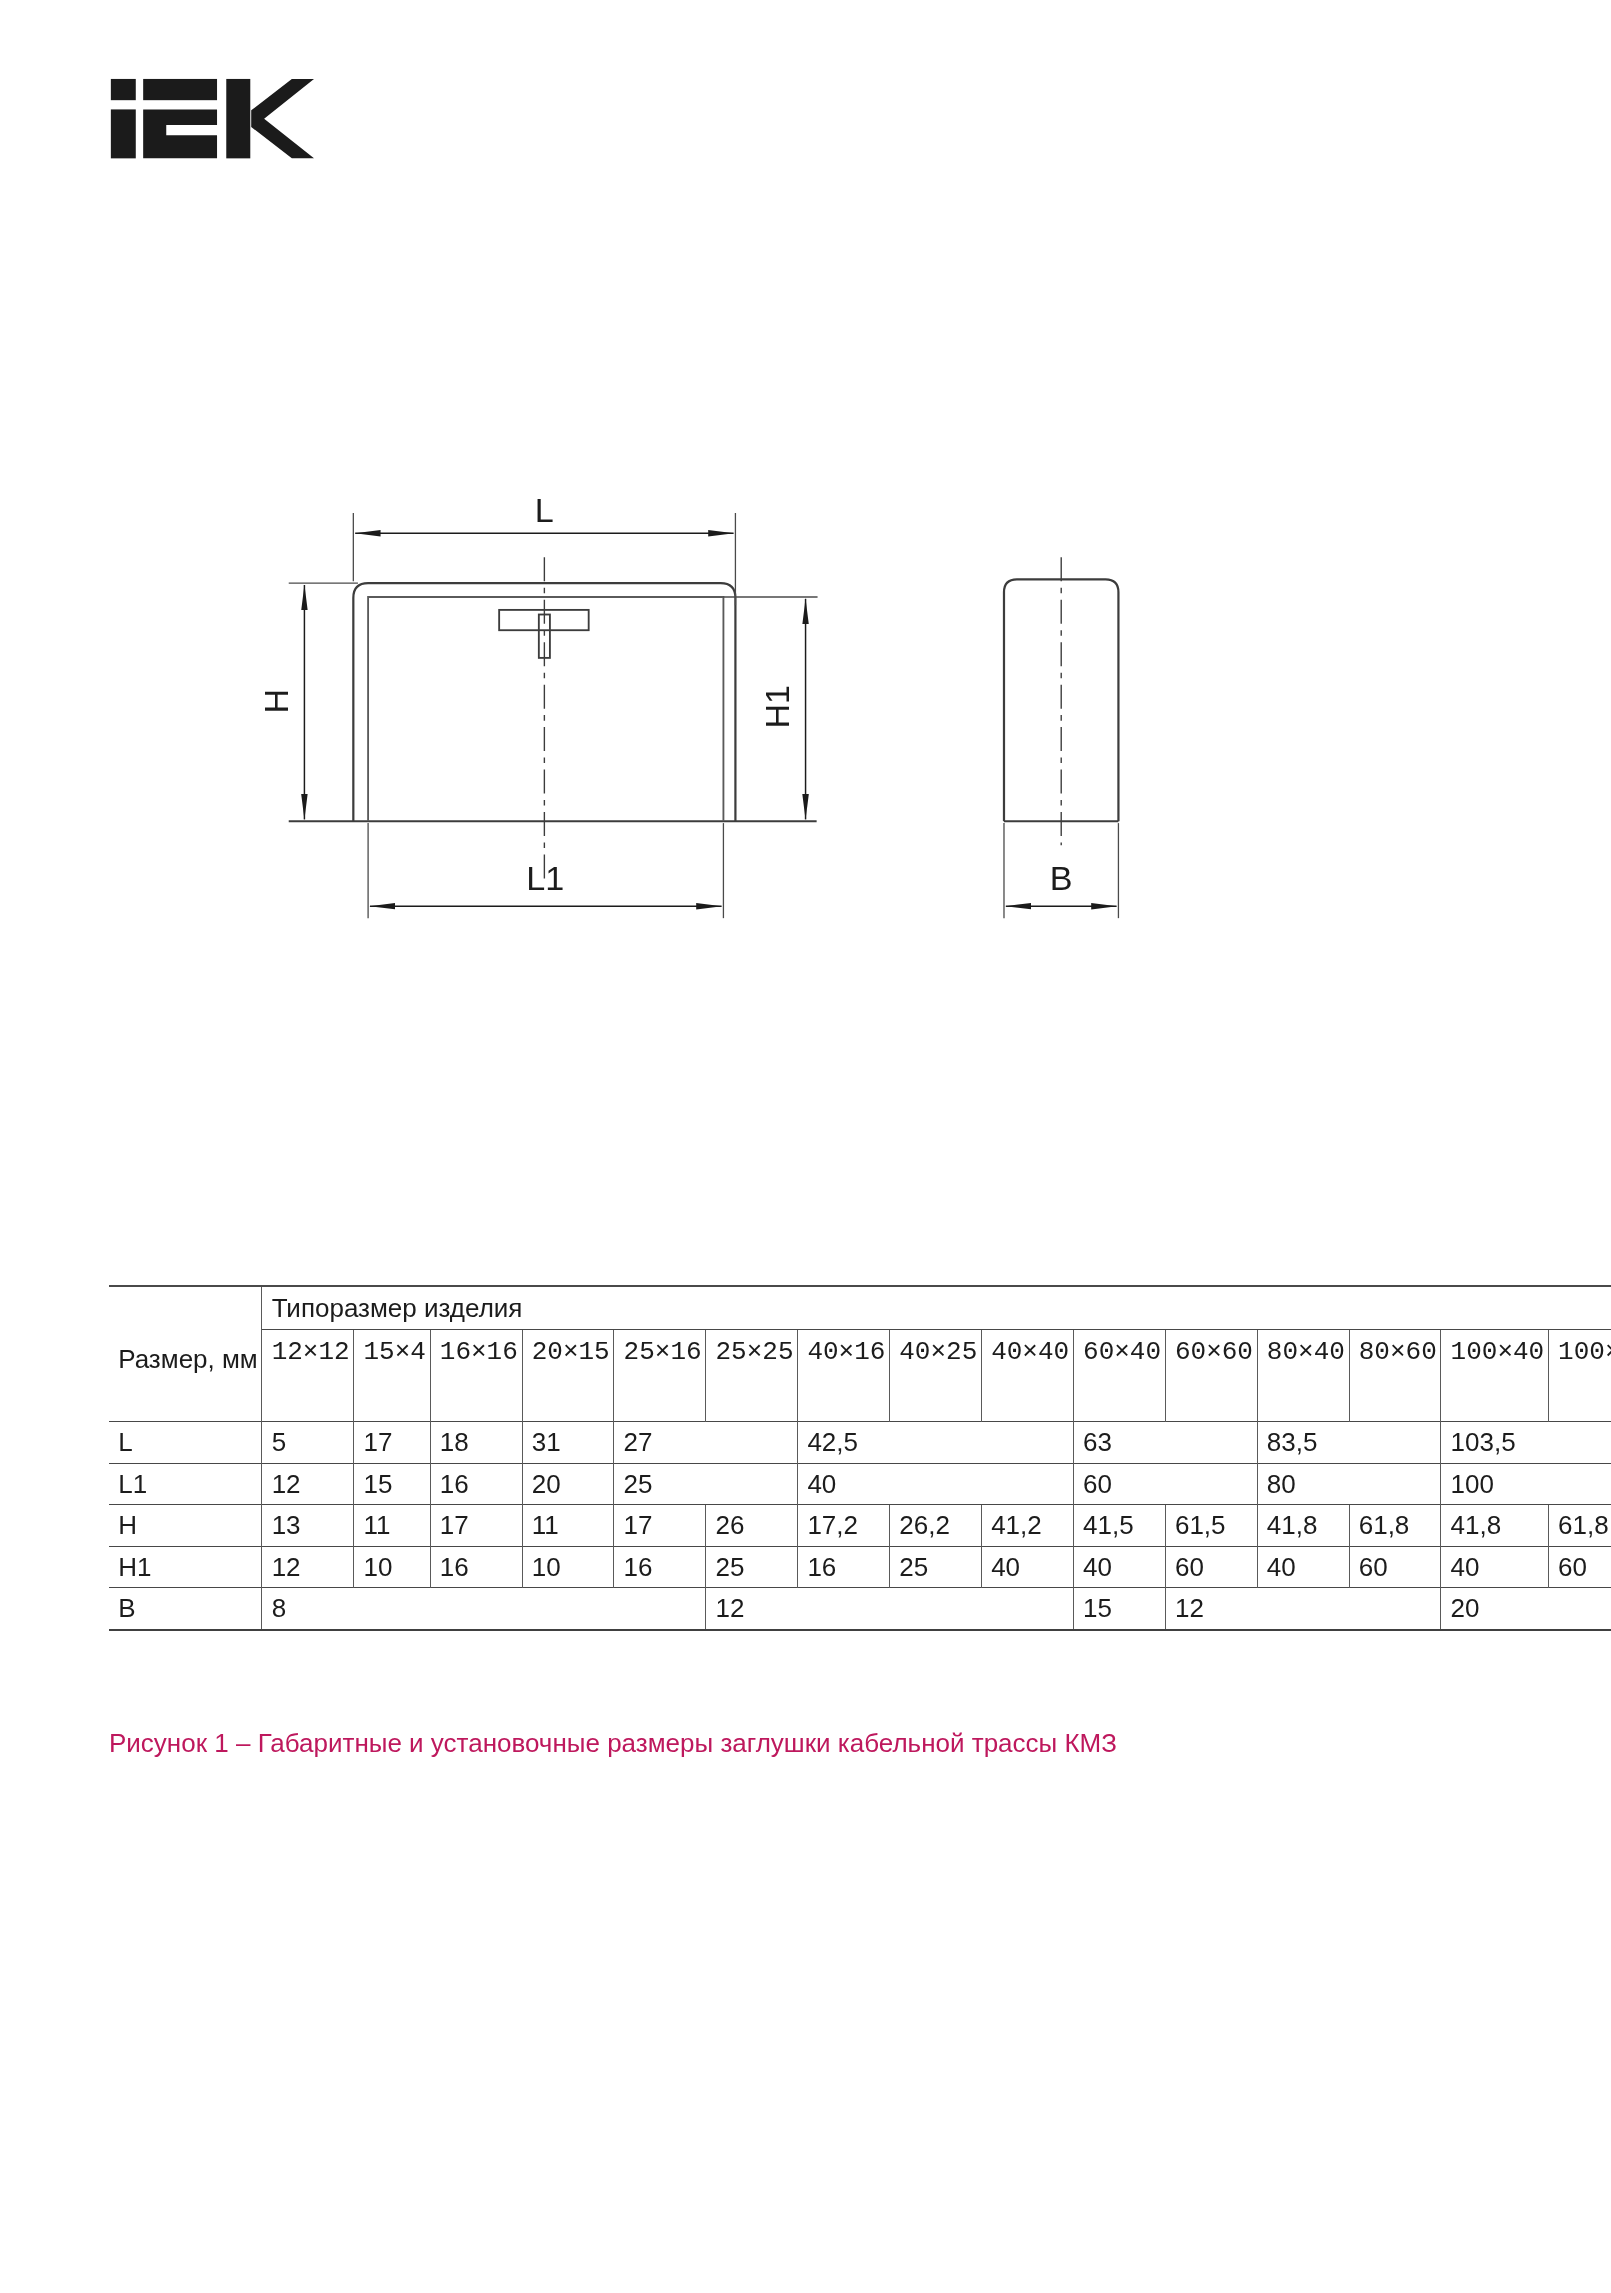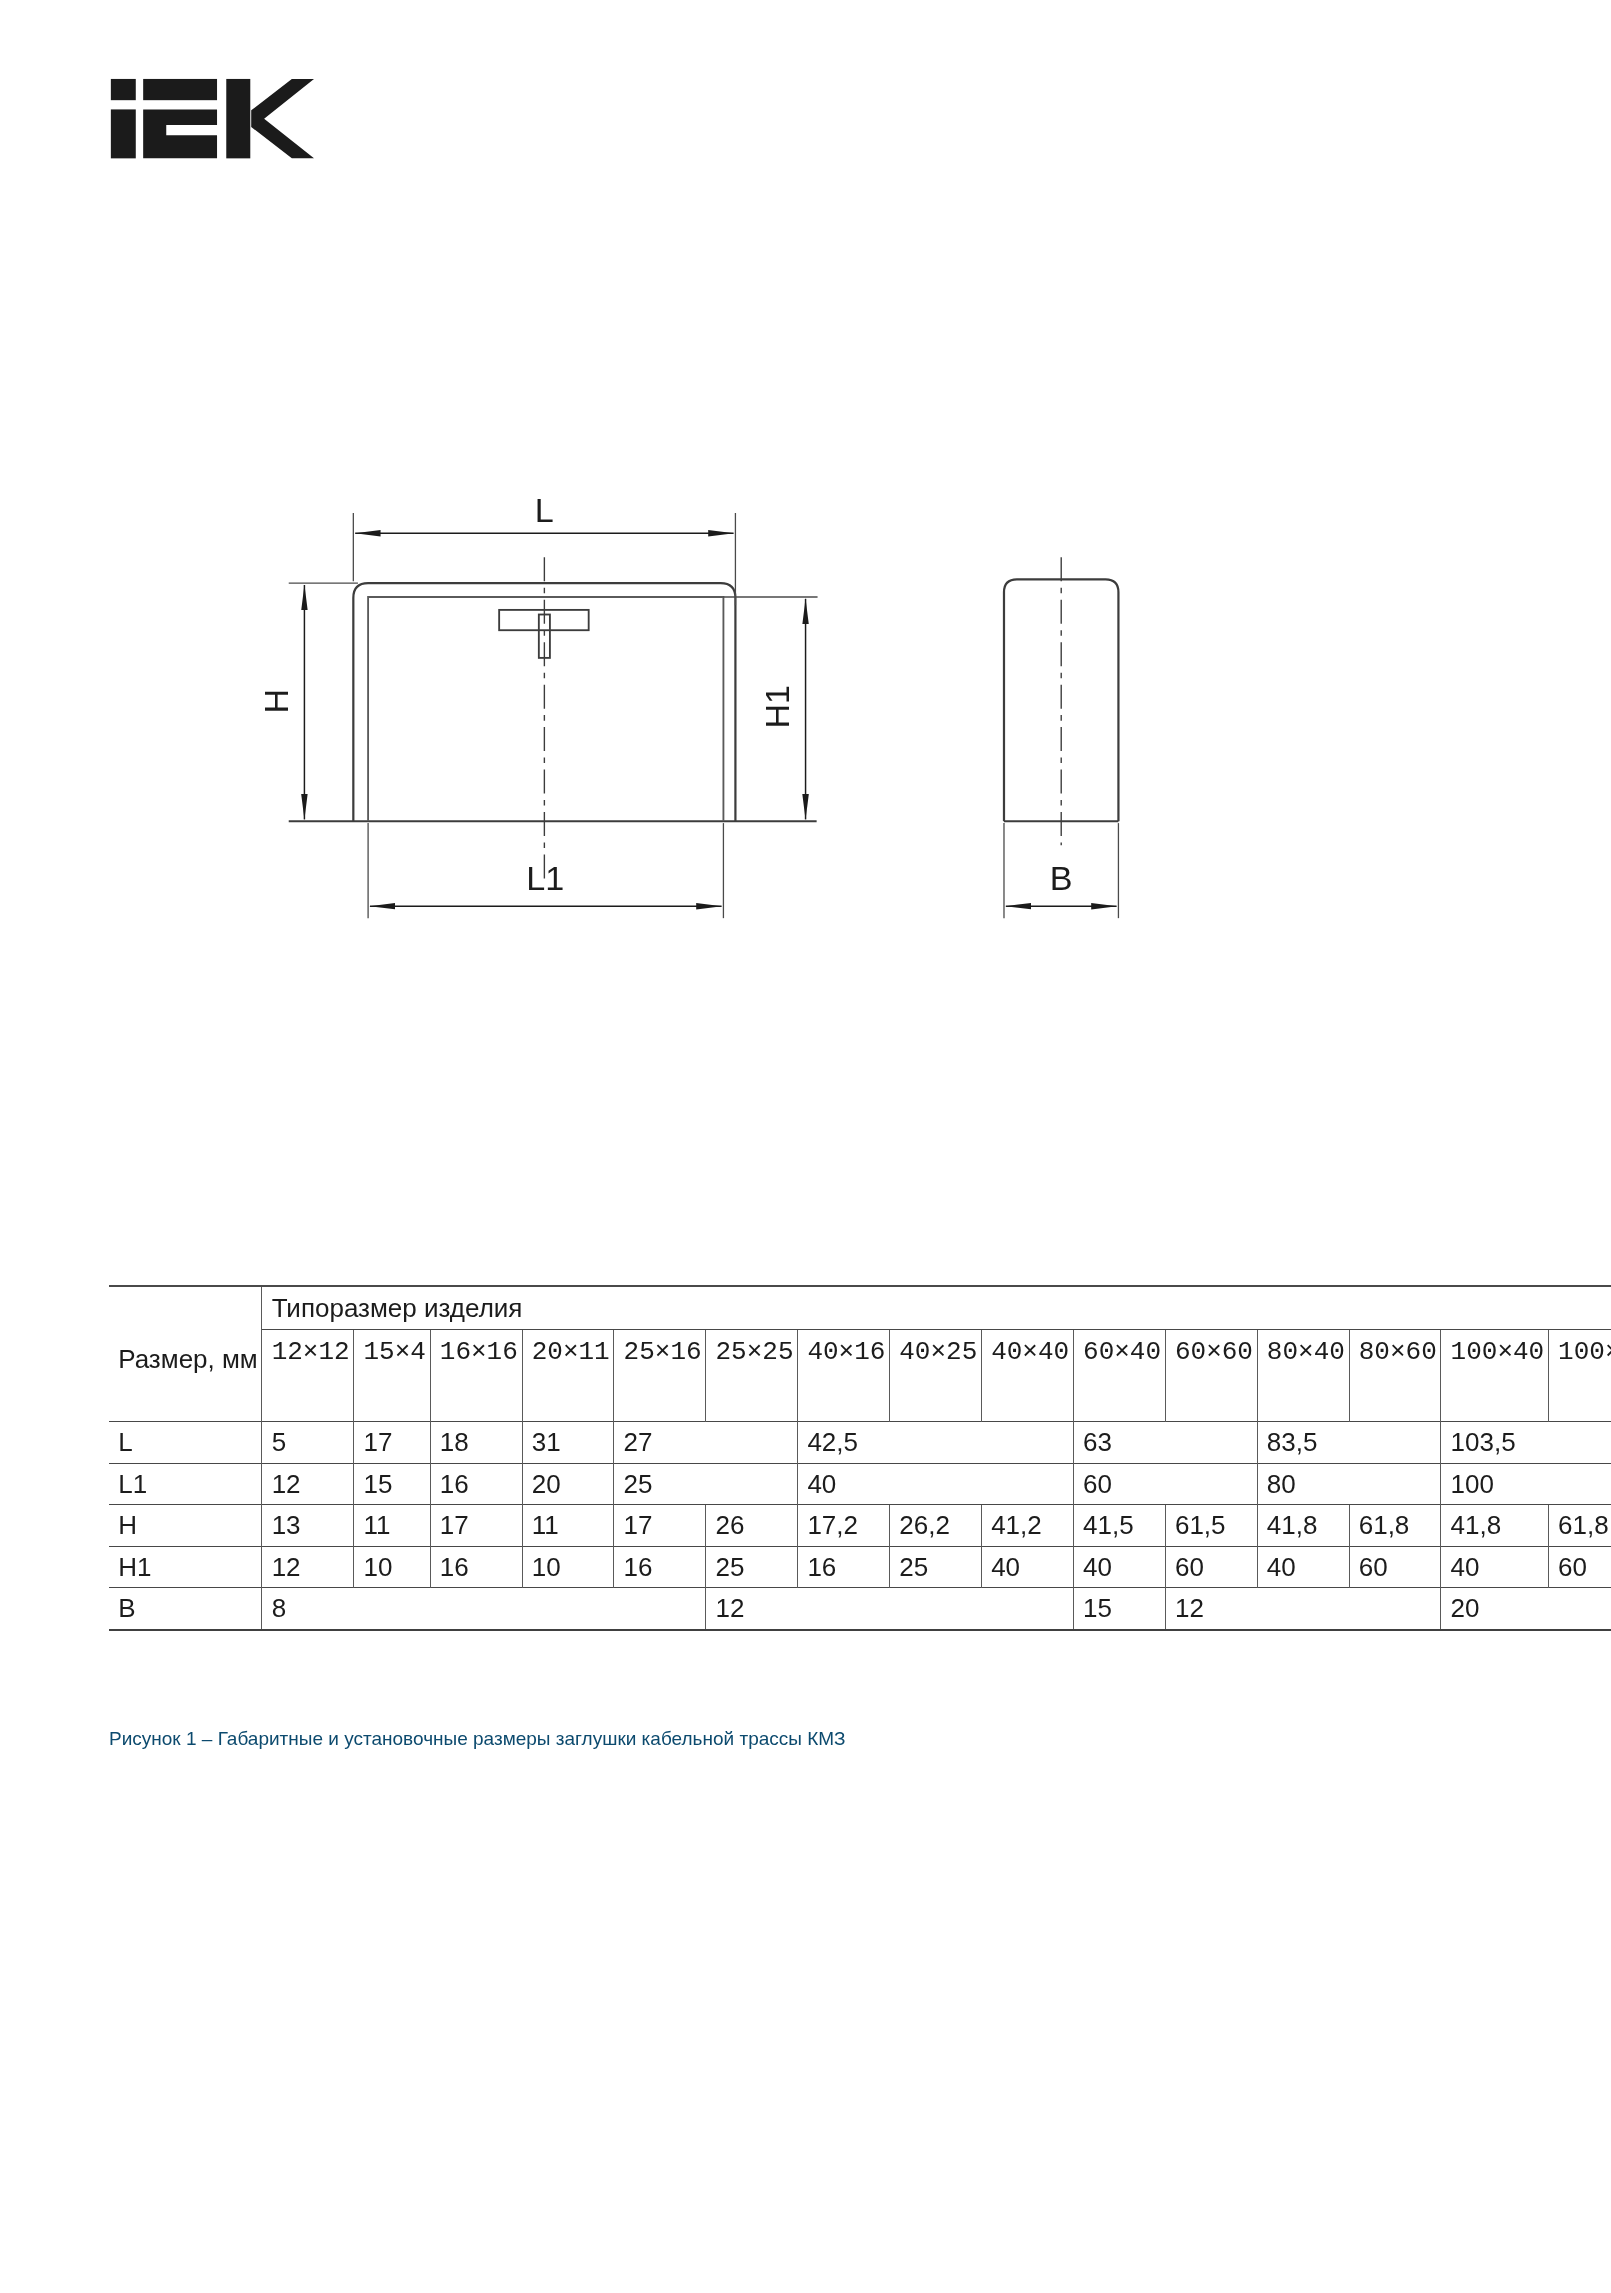--- a/index.html
+++ b/index.html
@@ -53,21 +53,21 @@
     font-family:Liberation Mono, monospace;
   }
   table.dims tbody td { border-top:1.8px solid #484848; }
   table.dims tbody tr td:first-child { border-left:none; }
   table.dims tr.r44 td { height:41px; }
   table.dims tr.r43 td { height:40px; }
 
   
   .caption {
     position:absolute; left:109px; top:1728px;
-    font-size:19px; color:#0c4a6e; white-space:nowrap;
+    font-size:26px; color:#be185d; white-space:nowrap;
   }
 </style>
 </head>
 <body>
 
 <div class="page">
 
   <svg class="logo" viewBox="0 0 222 92" aria-label="IEK">
     <g fill="#1b1b1b">
       <rect x="2" y="1" width="27" height="23"></rect>
@@ -153,21 +153,21 @@
     </colgroup>
     <thead>
       <tr class="h1">
         <td class="corner noleft" rowspan="2">Размер, мм</td>
         <td class="group" colspan="15">Типоразмер изделия</td>
       </tr>
       <tr class="h2">
         <td>12×12</td>
         <td>15×4</td>
         <td>16×16</td>
-        <td>20×11</td>
+        <td>20×15</td>
         <td>25×16</td>
         <td>25×25</td>
         <td>40×16</td>
         <td>40×25</td>
         <td>40×40</td>
         <td>60×40</td>
         <td>60×60</td>
         <td>80×40</td>
         <td>80×60</td>
         <td>100×40</td>

